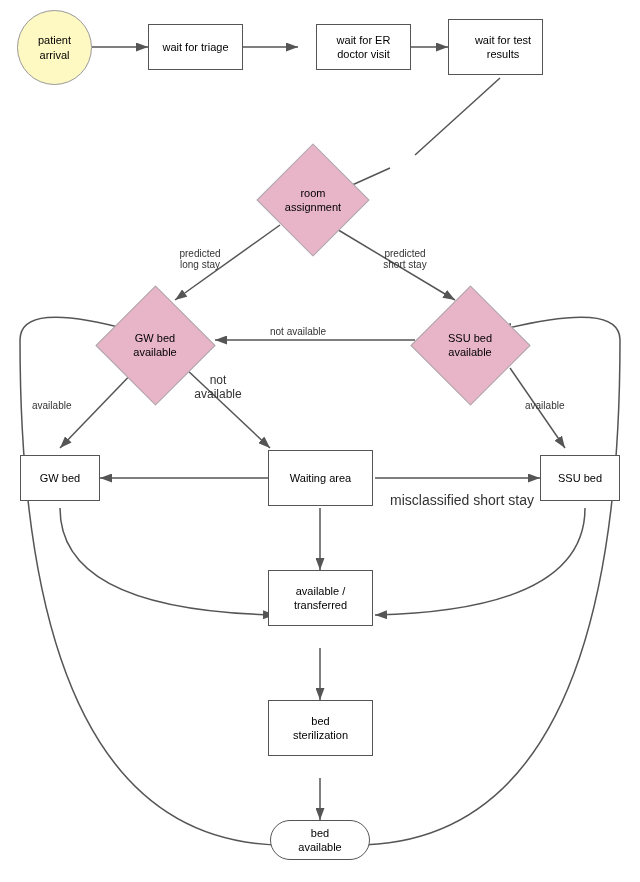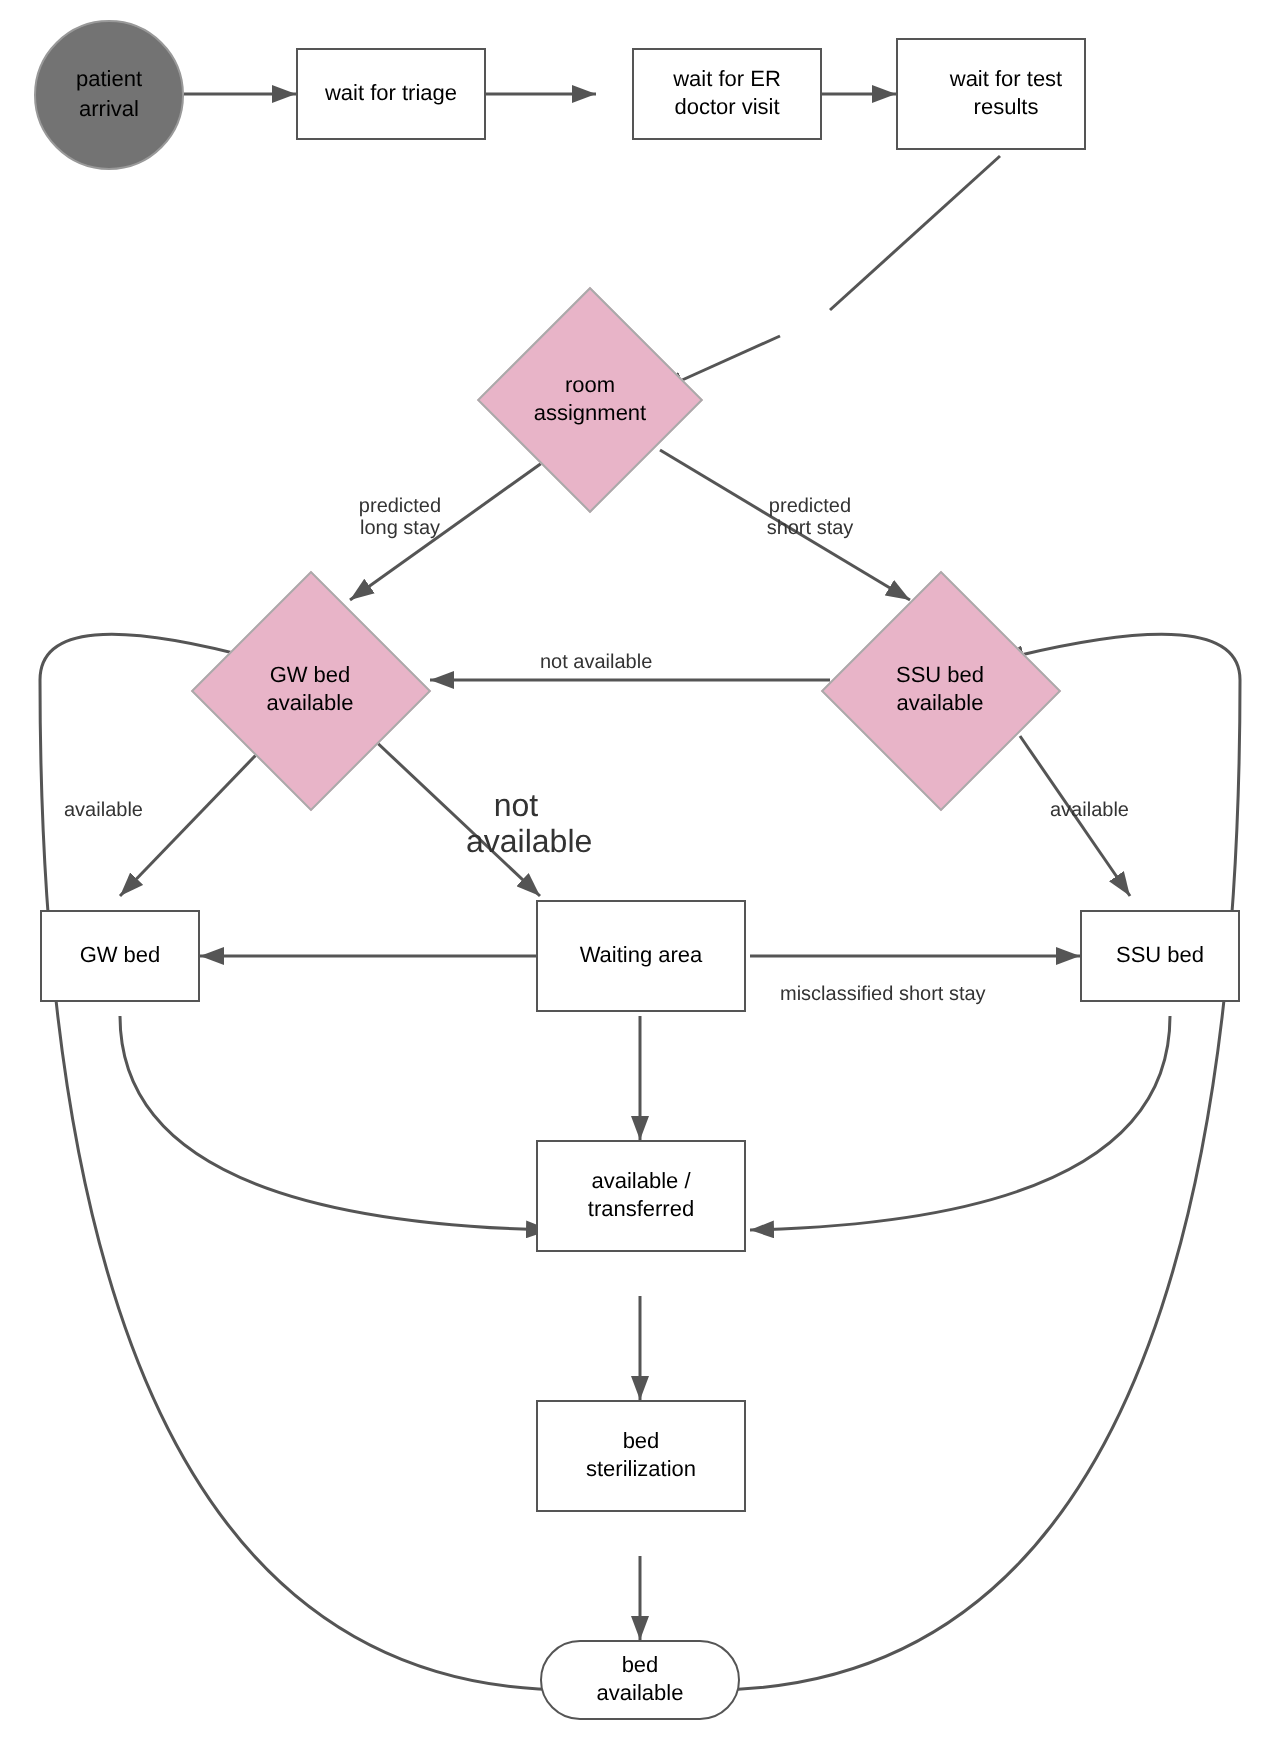--- a/index.html
+++ b/index.html
@@ -41,21 +41,21 @@
     }
     .diamond-label {
       position: relative;
       z-index: 2;
       text-align: center;
       line-height: 1.3;
     }
     .circle-node {
       border-radius: 50%;
       border: 1.5px solid #999;
-      background: #737373;
+      background: #fef9c3;
     }
     .rounded-rect {
       border-radius: 20px;
       border: 1.5px solid #555;
       background: #fff;
     }
   </style>
 </head>
 <body>
 
@@ -123,21 +123,21 @@
 <div class="node rect-node" style="width:95px;height:46px;left:316px;top:24px;">
   <span style="white-space:pre-line;">wait for ER
 doctor visit</span>
 </div>
 
 <div class="node rect-node" style="width:95px;height:56px;left:448px;top:19px;">
   <span style="white-space:pre-line;margin-left:15px;">wait for test
 results</span>
 </div>
 
-<div class="node" style="width:110px;height:80px;left:240px;top:160px;position:absolute;display:flex;justify-content:center;">
+<div class="node" style="width:110px;height:80px;left:258px;top:160px;position:absolute;display:flex;justify-content:center;">
   <div class="diamond-inner" style="background:#e8b4c8;border:1.5px solid #aaa;transform:rotate(45deg);position:absolute;width:80px;height:80px;"></div>
   <span class="diamond-label" style="white-space:pre-line;position:relative;z-index:2;font-size:11px;">room
 assignment</span>
 </div>
 
 <div class="node" style="width:110px;height:90px;left:100px;top:300px;position:absolute;display:flex;align-items:center;justify-content:center;">
   <div style="background:#e8b4c8;border:1.5px solid #aaa;transform:rotate(45deg);position:absolute;width:85px;height:85px;"></div>
   <span style="white-space:pre-line;position:relative;z-index:2;font-size:11px;text-align:center;">GW bed
 available</span>
 </div>
@@ -186,24 +186,24 @@
 </div>
 
 <div style="position:absolute;left:270px;top:326px;font-size:10px;color:#333;text-align:center;">
   <span>not available</span>
 </div>
 
 <div style="position:absolute;left:32px;top:400px;font-size:10px;color:#333;">
   <span>available</span>
 </div>
 
-<div style="position:absolute;left:193px;top:395px;font-size:16px;color:#333;text-align:center;width:50px;margin-left:40px;">
+<div style="position:absolute;left:193px;top:373px;font-size:12px;color:#333;text-align:center;width:50px;">
   <span style="white-space:pre-line;">not
 available</span>
 </div>
 
 <div style="position:absolute;left:525px;top:400px;font-size:10px;color:#333;">
   <span>available</span>
 </div>
 
-<div style="position:absolute;left:390px;top:492px;font-size:10px;color:#333;">
+<div style="position:absolute;left:390px;top:492px;font-size:14px;color:#333;">
   <span>misclassified short stay</span>
 </div>
 
 </body></html>

